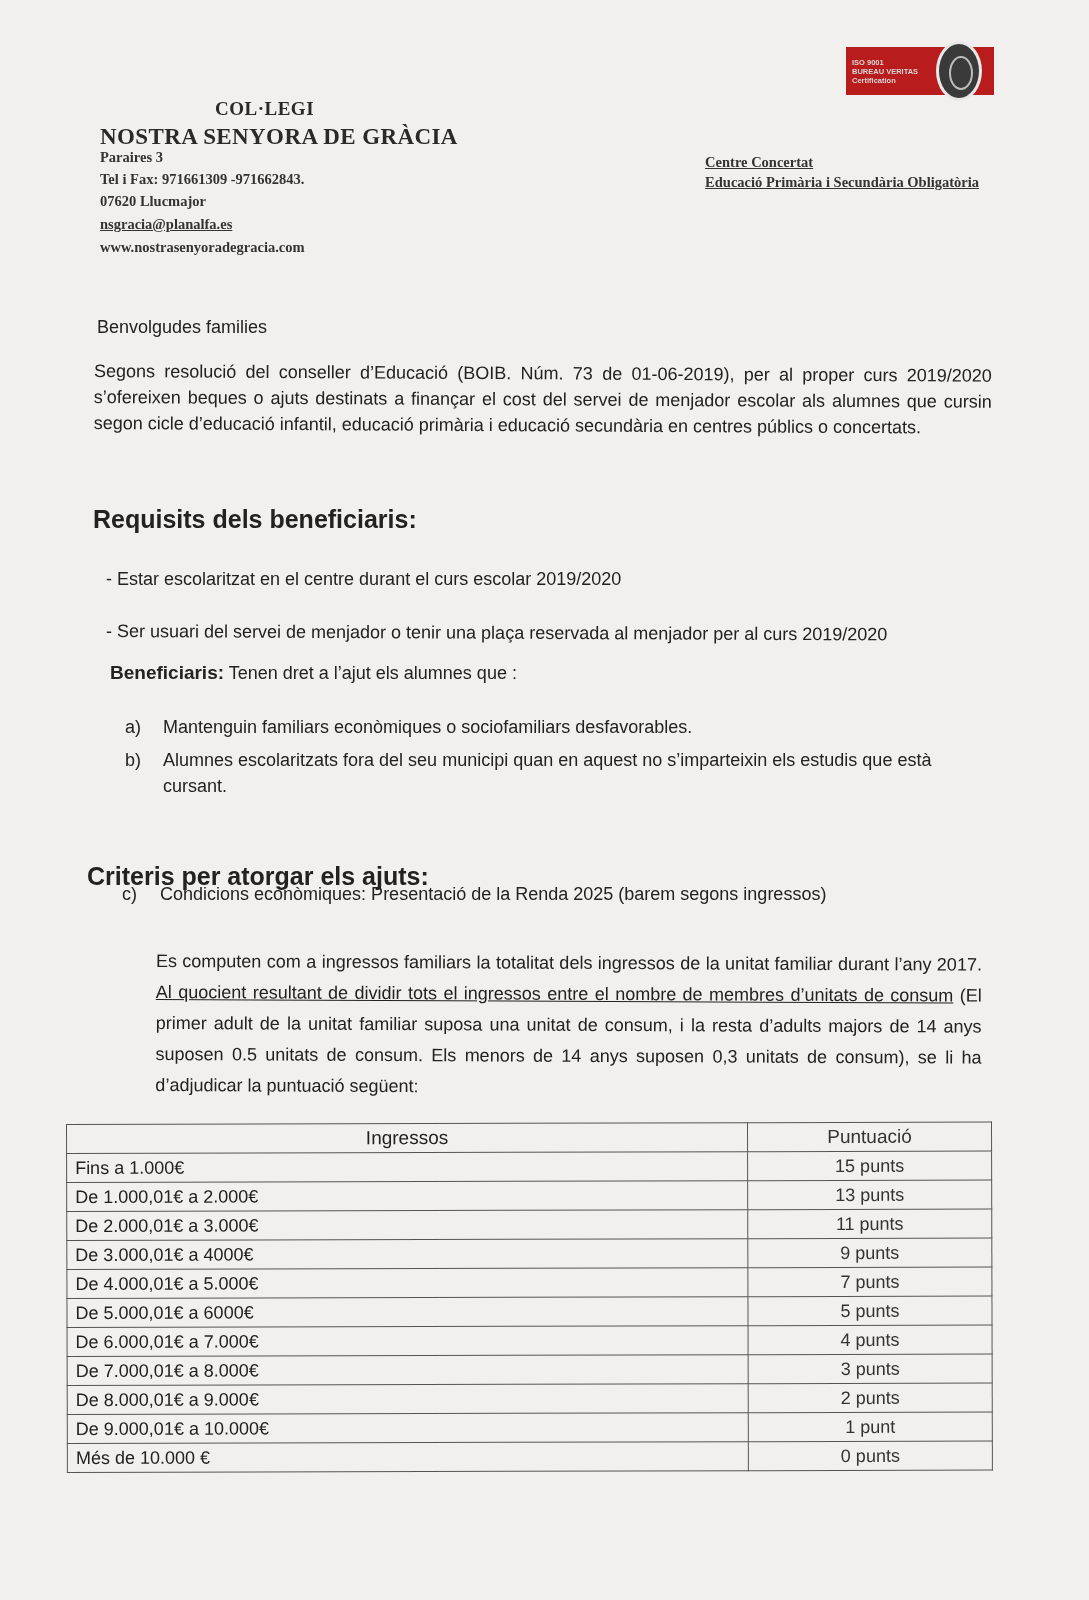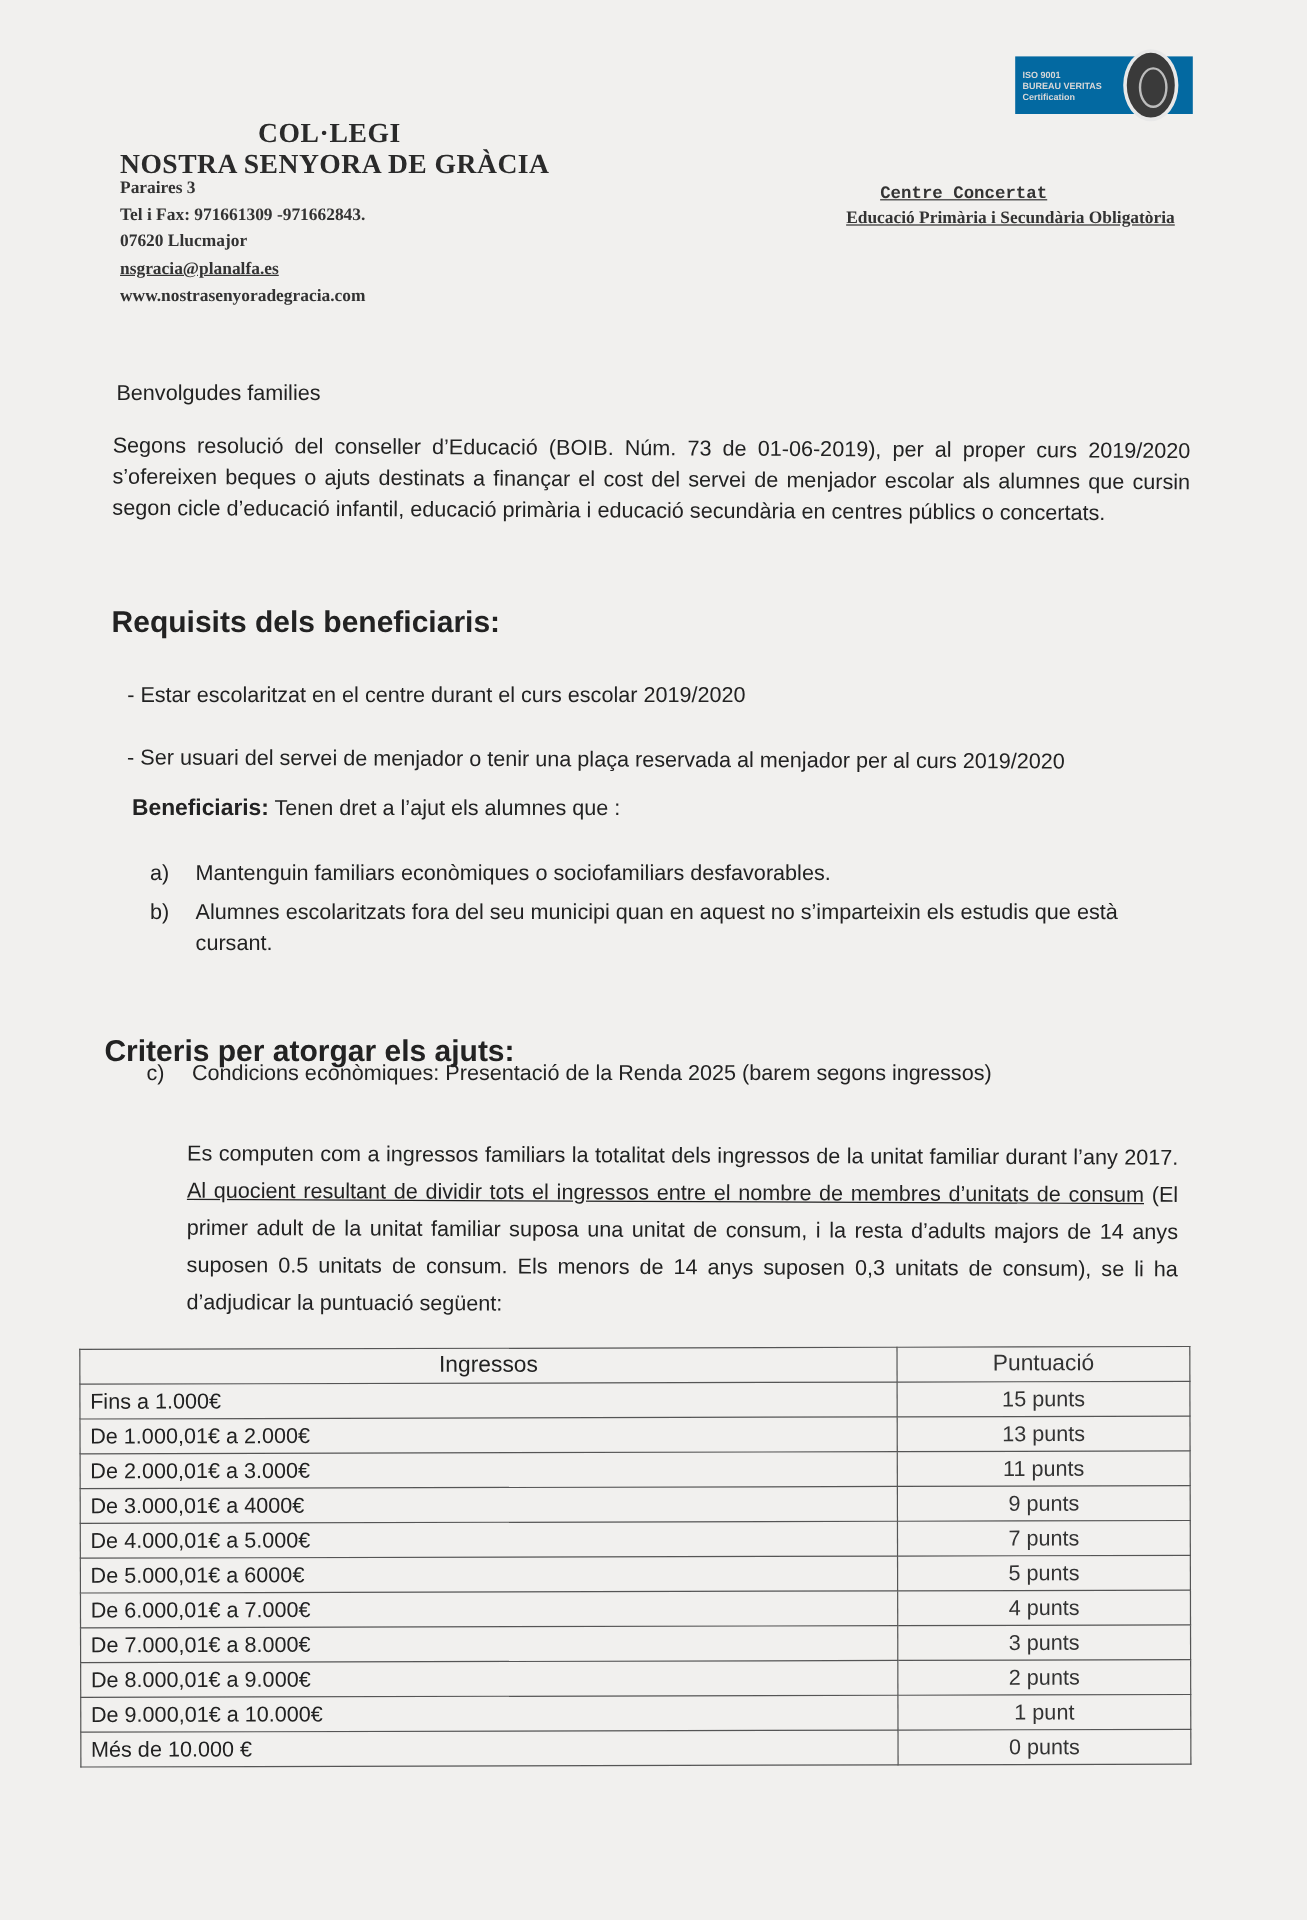--- a/index.html
+++ b/index.html
@@ -8,43 +8,43 @@
     background: #f1f0ee;
     position: relative;
     overflow: hidden;
     color: #1e1e1e;
     font-family: "Liberation Sans", sans-serif;
   }
   .serif { font-family: "Liberation Serif", serif; }
   .abs { position: absolute; }
 
   
-  .lh-title1 { left: 215px; top: 98px; font-size: 23px; font-weight: bold; letter-spacing: 0.5px; color: #2a2a2a; text-align: right; }
+  .lh-title1 { left: 215px; top: 98px; font-size: 19px; font-weight: bold; letter-spacing: 0.5px; color: #2a2a2a; text-align: right; }
   .lh-title2 { left: 100px; top: 124px; font-size: 23px; font-weight: bold; letter-spacing: 0.4px; color: #2a2a2a; }
   .lh-line { left: 100px; font-size: 14.5px; font-weight: bold; color: #333; line-height: 22px; }
   .lh-email { text-decoration: underline; }
 
   .logo {
     left: 846px; top: 47px; width: 148px; height: 48px;
-    background: #0369a1; display: flex; align-items: center;
+    background: #b91c1c; display: flex; align-items: center;
   }
   .logo-text { color: #d8d8d8; font-size: 7.5px; font-weight: bold; line-height: 9px; padding-left: 6px; width: 80px; }
   .logo-seal {
     position: absolute; right: 12px; top: -6px; width: 46px; height: 60px;
     border-radius: 50%; background: #3a3a3a; border: 3px solid #e8e8e8;
     box-sizing: border-box;
   }
   .logo-seal::after {
     content: ""; position: absolute; left: 10px; top: 12px; width: 20px; height: 30px;
     border-radius: 50%; border: 2px solid #bcbcbc;
   }
 
   .centre { right: 110px; top: 152px; text-align: right; font-size: 14.5px; font-weight: bold; color: #333; line-height: 20px; }
   .centre span { display: block; text-decoration: underline; }
-  .centre .c1 { text-align: center; padding-right: 78px; font-family: Liberation Mono, monospace; }
+  .centre .c1 { text-align: left; padding-right: 78px; }
 
   
   .txt { font-size: 18px; line-height: 26px; color: #222; }
   .greet { left: 97px; top: 314px; }
   .para1 { left: 94px; top: 358px; width: 898px; text-align: justify; transform: rotate(0.3deg); transform-origin: left top; }
   .h { font-weight: bold; font-size: 25px; }
   .req { left: 93px; top: 506px; }
   .req1 { left: 106px; top: 566px; }
   .req2 { left: 106px; top: 618px; transform: rotate(0.25deg); transform-origin: left top; }
   .benef { left: 90px; top: 660px; }

